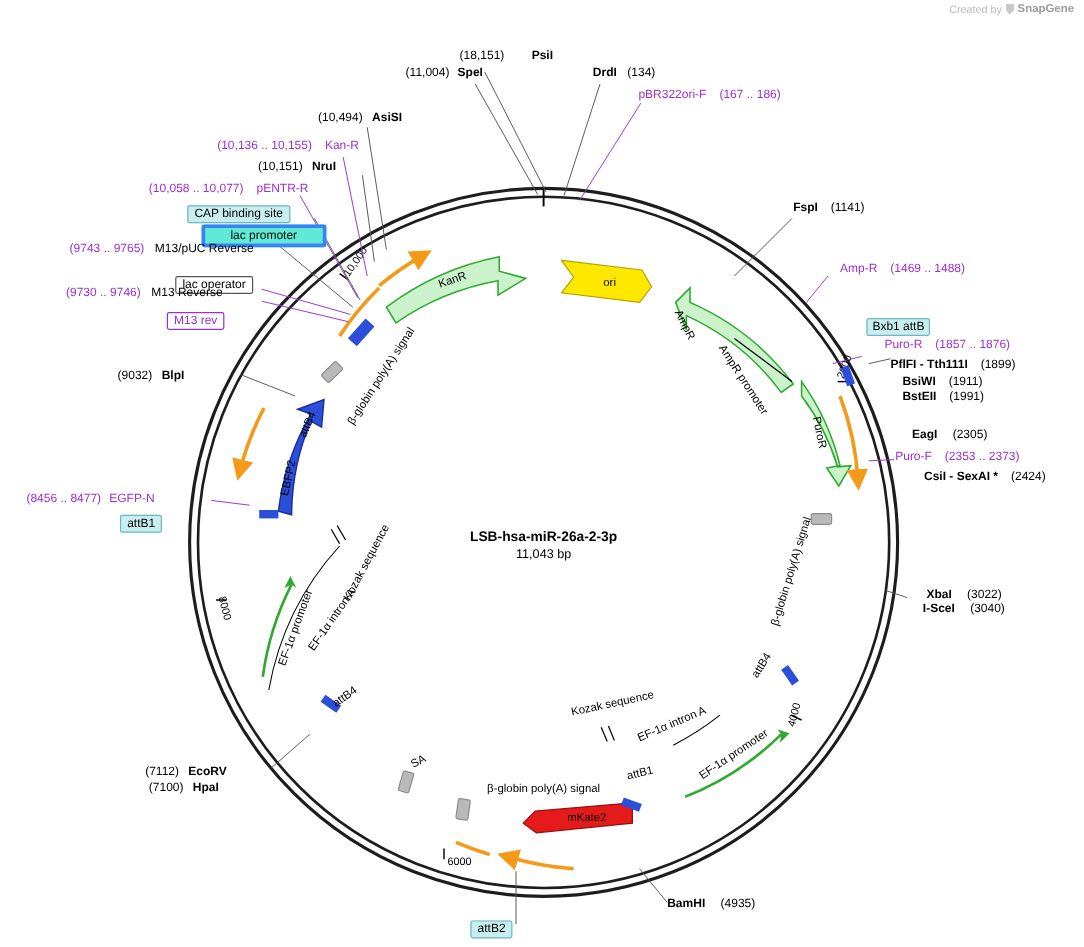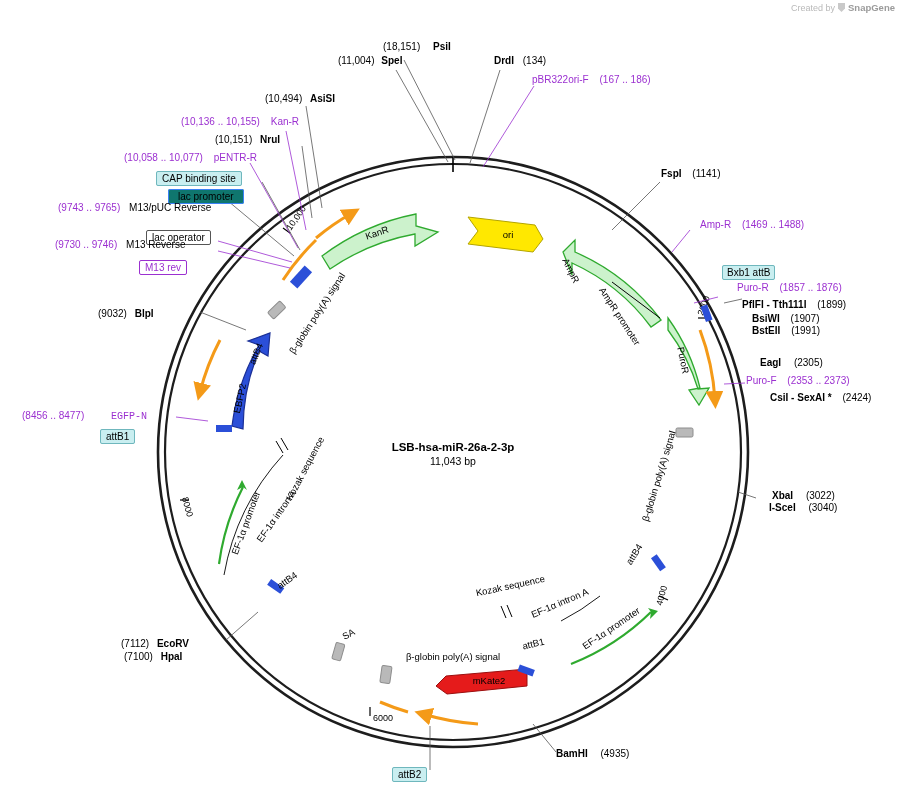--- a/index.html
+++ b/index.html
@@ -205,21 +205,21 @@
       <line x1="556" y1="752" x2="533" y2="724" stroke="#555" stroke-width="0.8"></line>
       <line x1="226" y1="640" x2="258" y2="612" stroke="#555" stroke-width="0.8"></line>
       <line x1="430" y1="770" x2="430" y2="726" stroke="#555" stroke-width="0.8"></line>
     </g>
   </svg>
 
   <div style="position:absolute;left:0;top:0;width:903px;height:789px;">
 
     <div style="position:absolute;left:383px;top:41px;font-size:10px;">
       <span>(18,151)</span>
-      <b style="margin-left:10px;">PsiI</b>
+      <b style="margin-left:20px;">PsiI</b>
     </div>
     <div style="position:absolute;left:338px;top:55px;font-size:10px;">
       <span>(11,004)</span>
       <b style="margin-left:4px;">SpeI</b>
     </div>
     <div style="position:absolute;left:494px;top:55px;font-size:10px;">
       <b>DrdI</b>
       <span style="margin-left:6px;">(134)</span>
     </div>
     <div style="position:absolute;left:532px;top:74px;font-size:10px;color:#9b30d0;">
@@ -242,21 +242,21 @@
     <div style="position:absolute;left:737px;top:282px;font-size:10px;color:#9b30d0;">
       <span>Puro-R</span>
       <span style="margin-left:8px;">(1857 .. 1876)</span>
     </div>
     <div style="position:absolute;left:742px;top:299px;font-size:10px;">
       <b>PflFI  - Tth111I</b>
       <span style="margin-left:8px;">(1899)</span>
     </div>
     <div style="position:absolute;left:752px;top:313px;font-size:10px;">
       <b>BsiWI</b>
-      <span style="margin-left:8px;">(1907)</span>
+      <span style="margin-left:8px;">(1911)</span>
     </div>
     <div style="position:absolute;left:752px;top:325px;font-size:10px;">
       <b>BstEII</b>
       <span style="margin-left:8px;">(1991)</span>
     </div>
 
     <div style="position:absolute;left:760px;top:357px;font-size:10px;">
       <b>EagI</b>
       <span style="margin-left:10px;">(2305)</span>
     </div>
@@ -290,21 +290,21 @@
       <span>(7112)</span>
       <b style="margin-left:5px;">EcoRV</b>
     </div>
     <div style="position:absolute;left:124px;top:651px;font-size:10px;">
       <span>(7100)</span>
       <b style="margin-left:5px;">HpaI</b>
     </div>
 
     <div style="position:absolute;left:22px;top:410px;font-size:10px;color:#9b30d0;">
       <span>(8456 .. 8477)</span>
-      <span style="margin-left:24px;font-family:Liberation Mono, monospace;">EGFP-N</span>
+      <span style="margin-left:4px;">EGFP-N</span>
     </div>
     <div style="position:absolute;left:100px;top:426px;">
       <span class="boxed" style="background:#c9eef0;border:1px solid #6fb7bd;padding:1px 5px;border-radius:2px;">attB1</span>
     </div>
 
     <div style="position:absolute;left:98px;top:308px;font-size:10px;">
       <span>(9032)</span>
       <b style="margin-left:5px;">BlpI</b>
     </div>
 
@@ -321,21 +321,21 @@
       <b style="margin-left:5px;">NruI</b>
     </div>
     <div style="position:absolute;left:124px;top:152px;font-size:10px;color:#9b30d0;">
       <span>(10,058 .. 10,077)</span>
       <span style="margin-left:8px;">pENTR-R</span>
     </div>
     <div style="position:absolute;left:156px;top:168px;">
       <span class="boxed" style="background:#c9eef0;border:1px solid #6fb7bd;padding:1px 5px;border-radius:2px;">CAP binding site</span>
     </div>
     <div style="position:absolute;left:168px;top:186px;">
-      <span class="boxed" style="background:#0f766e;border:1px solid #3b82f6;padding:1px 9px;border-radius:2px;">lac promoter</span>
+      <span class="boxed" style="background:#5eead4;border:3px solid #3b82f6;padding:1px 21px;border-radius:2px;">lac promoter</span>
     </div>
     <div style="position:absolute;left:58px;top:202px;font-size:10px;color:#9b30d0;">
       <span>(9743 .. 9765)</span>
       <span style="margin-left:6px;color:#000;">M13/pUC Reverse</span>
     </div>
     <div style="position:absolute;left:146px;top:227px;">
       <span class="boxed" style="background:#ffffff;border:1px solid #555;padding:1px 5px;border-radius:2px;">lac operator</span>
     </div>
     <div style="position:absolute;left:55px;top:239px;font-size:10px;color:#9b30d0;">
       <span>(9730 .. 9746)</span>

